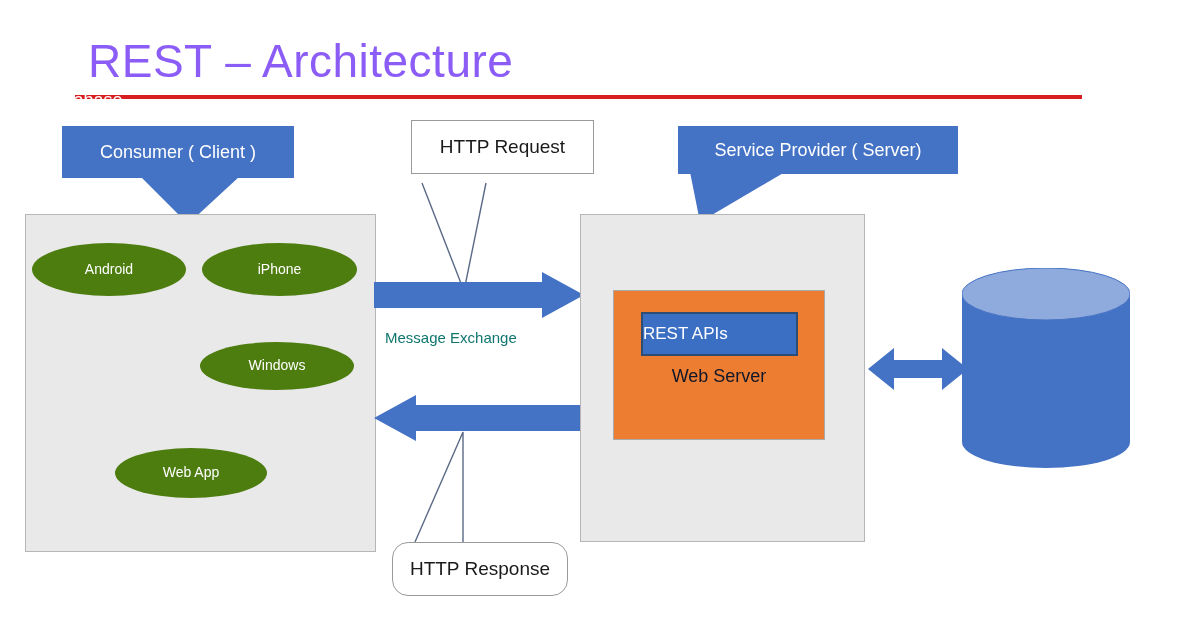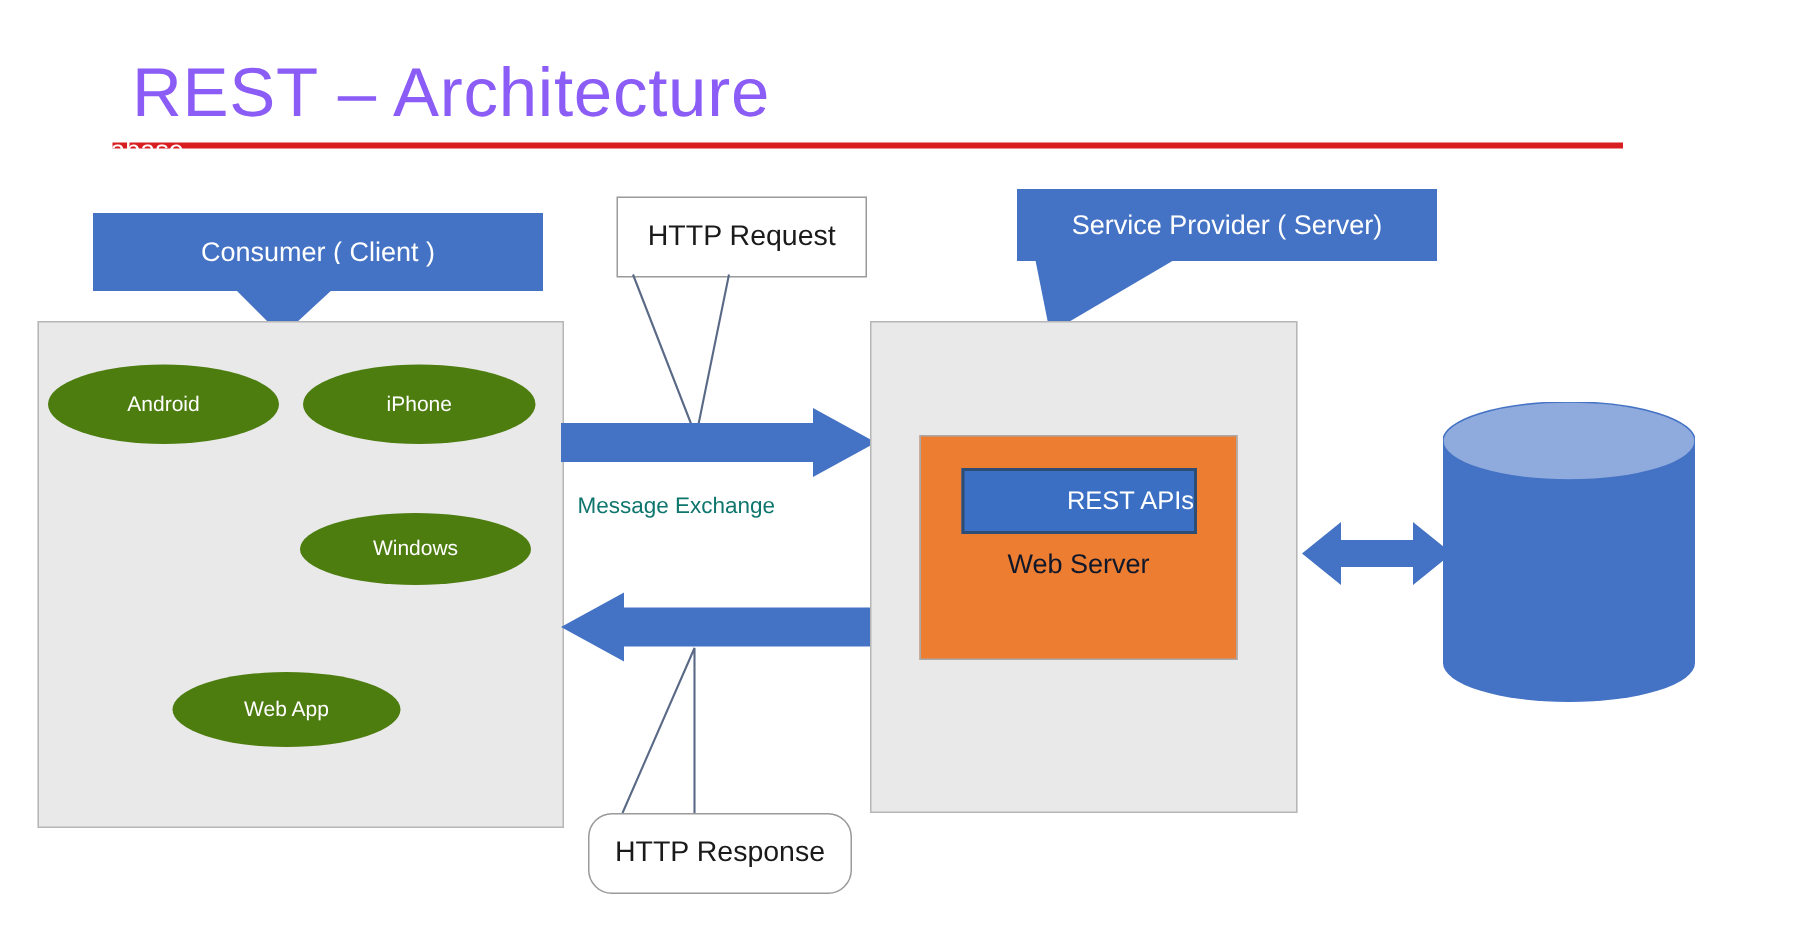--- a/index.html
+++ b/index.html
@@ -72,42 +72,42 @@
   .callout-blue {
     position: absolute;
     background: #4472C4;
     color: #ffffff;
     display: flex;
     align-items: center;
     justify-content: center;
     font-size: 18px;
     box-sizing: border-box;
   }
-  #callout-consumer { left: 62px;  top: 126px; width: 300px; height: 52px; margin-top: 16px; }
+  #callout-consumer { left: 62px;  top: 126px; width: 232px; height: 52px; }
   #callout-provider { left: 678px; top: 126px; width: 280px; height: 48px; }
   .callout-tail {
     position: absolute;
     overflow: visible;
   }
   #tail-consumer { left: 140px; top: 176px; width: 110px; height: 48px; }
   #tail-provider { left: 690px; top: 172px; width: 110px; height: 50px; }
 
   
   .http-box {
     position: absolute;
     background: #ffffff;
     border: 1px solid #9A9A9A;
     color: #1a1a1a;
     display: flex;
     align-items: center;
     justify-content: center;
     font-size: 19px;
     box-sizing: border-box;
   }
-  #box-http-request  { left: 411px; top: 131px; width: 167px; height: 54px; }
+  #box-http-request  { left: 411px; top: 120px; width: 183px; height: 54px; }
   #box-http-response { left: 392px; top: 542px; width: 176px; height: 54px; border-radius: 16px; }
   .http-tail { position: absolute; overflow: visible; }
   #tail-http-request  { left: 420px; top: 183px; width: 90px; height: 110px; }
   #tail-http-response { left: 415px; top: 430px; width: 110px; height: 115px; }
 
   
   .block-arrow { position: absolute; overflow: visible; }
   #arrow-request  { left: 374px; top: 272px; width: 210px; height: 46px; }
   #arrow-response { left: 374px; top: 395px; width: 210px; height: 46px; }
   #arrow-db       { left: 868px; top: 345px; width: 100px; height: 48px; }
@@ -138,21 +138,21 @@
     position: absolute;
     left: 27px;
     top: 21px;
     width: 157px;
     height: 44px;
     background: #3A6FC4;
     border: 2px solid #2E4D74;
     color: #ffffff;
     display: flex;
     align-items: center;
-    justify-content: flex-end;
+    justify-content: flex-start;
     font-size: 17px;
     box-sizing: border-box;
   }
   #web-server-label {
     position: absolute;
     left: 0;
     top: 75px;
     width: 100%;
     text-align: center;
     color: #0f172a;

